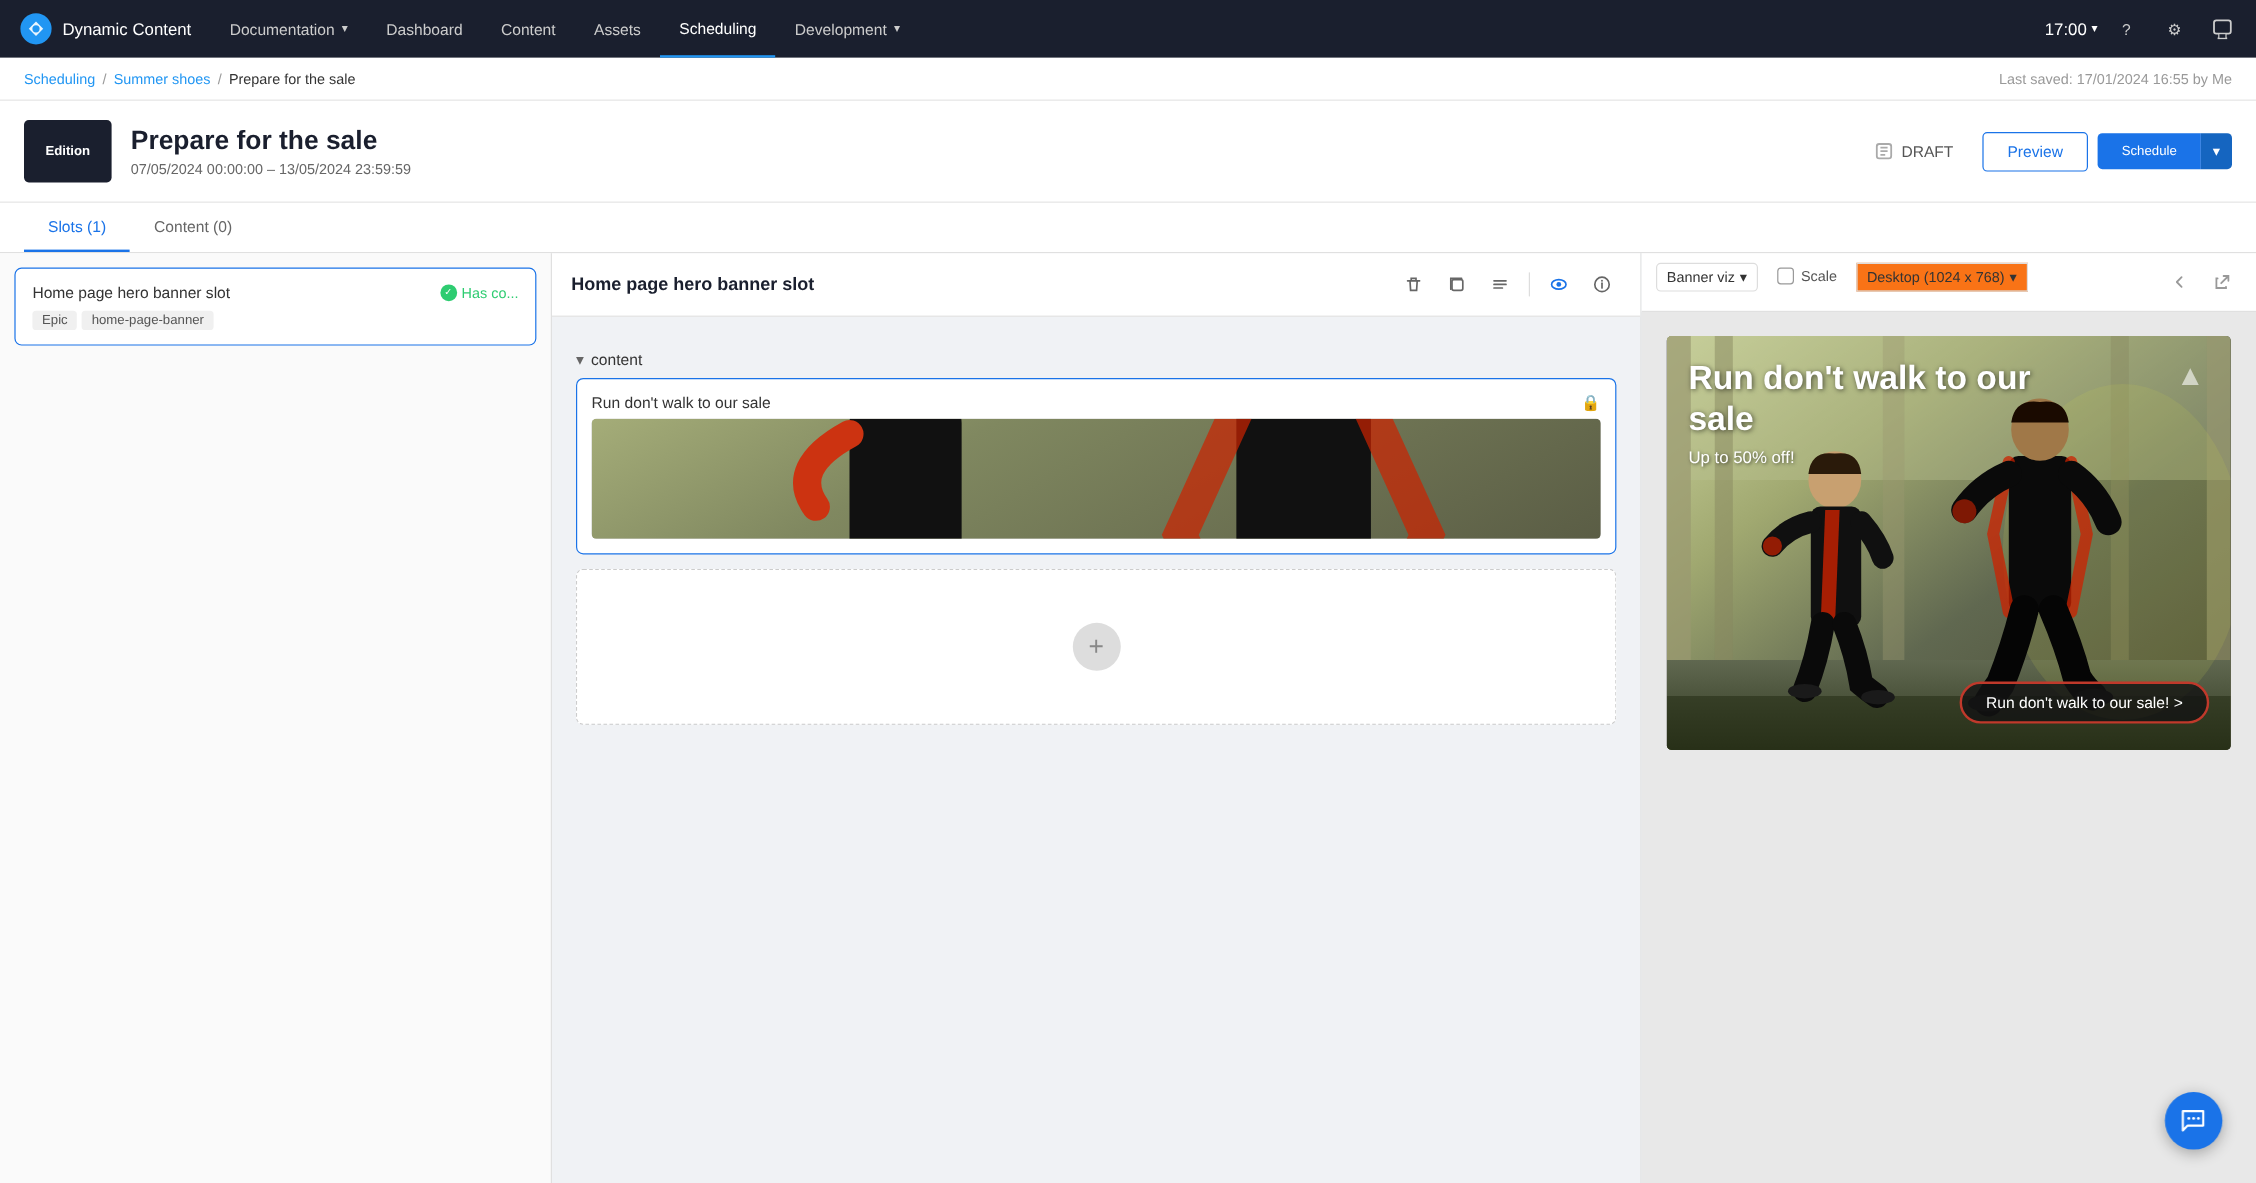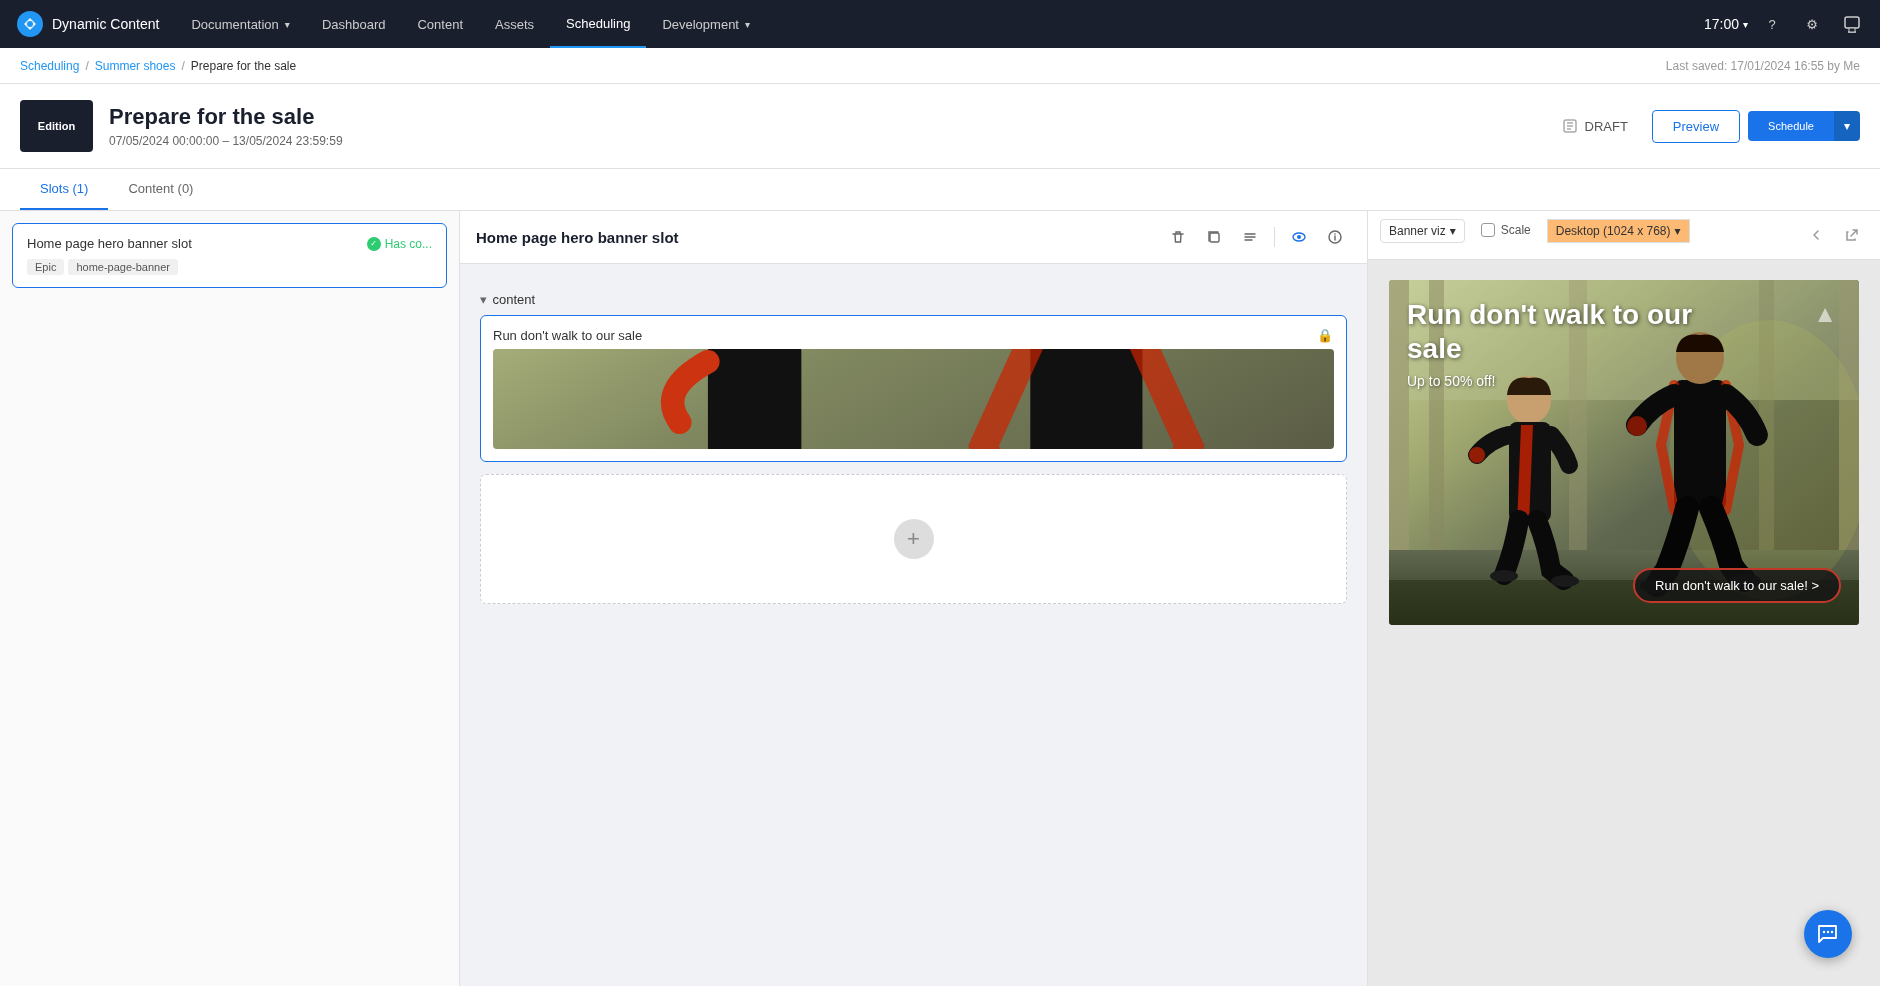--- a/index.html
+++ b/index.html
@@ -86,21 +86,21 @@
 
     .add-content-card { background: #fff; border: 1.5px dashed #ccc; border-radius: 6px; padding: 12px; min-height: 130px; display: flex; align-items: center; justify-content: center; cursor: pointer; }
     .add-content-btn { width: 40px; height: 40px; background: #ddd; border-radius: 50%; display: flex; align-items: center; justify-content: center; font-size: 22px; color: #888; cursor: pointer; }
 
     
     .right-panel { width: 512px; background: #e8e8e8; display: flex; flex-direction: column; }
     .right-panel-header { background: #fff; border-bottom: 1px solid #e0e0e0; padding: 8px 12px; display: flex; align-items: flex-start; gap: 8px; }
     .viz-select { display: flex; align-items: center; gap: 4px; border: 1px solid #ddd; border-radius: 4px; padding: 4px 8px; cursor: pointer; font-size: 12px; color: #333; background: #fff; }
     .scale-toggle { display: flex; align-items: center; gap: 6px; padding: 4px 8px; font-size: 12px; color: #555; cursor: pointer; }
     .scale-checkbox { width: 14px; height: 14px; border: 1.5px solid #999; border-radius: 3px; display: inline-block; }
-    .desktop-select { display: flex; align-items: center; gap: 4px; border: 1px solid #ddd; border-radius: 0; padding: 4px 8px; cursor: pointer; font-size: 12px; color: #333; background: #fdba74; margin-right: auto; }
+    .desktop-select { display: flex; align-items: center; gap: 4px; border: 1px solid #ddd; border-radius: 0; padding: 4px 8px; cursor: pointer; font-size: 12px; color: #333; background: #f97316; margin-right: auto; }
     .right-panel-icons { display: flex; align-items: center; gap: 4px; margin-left: auto; }
     .preview-area { flex: 1; display: flex; align-items: flex-start; justify-content: center; padding: 20px; overflow: hidden; }
     .preview-banner { width: 470px; background: #2a2a2a; border-radius: 4px; overflow: hidden; position: relative; }
 
     .banner-text { position: absolute; top: 20px; left: 20px; }
     .banner-title { font-size: 26px; font-weight: 700; color: #fff; line-height: 1.2; text-shadow: 1px 1px 3px rgba(0,0,0,0.5); }
     .banner-sub { font-size: 14px; color: #fff; margin-top: 6px; text-shadow: 1px 1px 2px rgba(0,0,0,0.5); }
     .banner-cta { position: absolute; bottom: 20px; right: 20px; background: rgba(30,30,30,0.85); border: 2px solid #c0392b; border-radius: 20px; padding: 8px 18px; color: #fff; font-size: 13px; cursor: pointer; }
 
     

